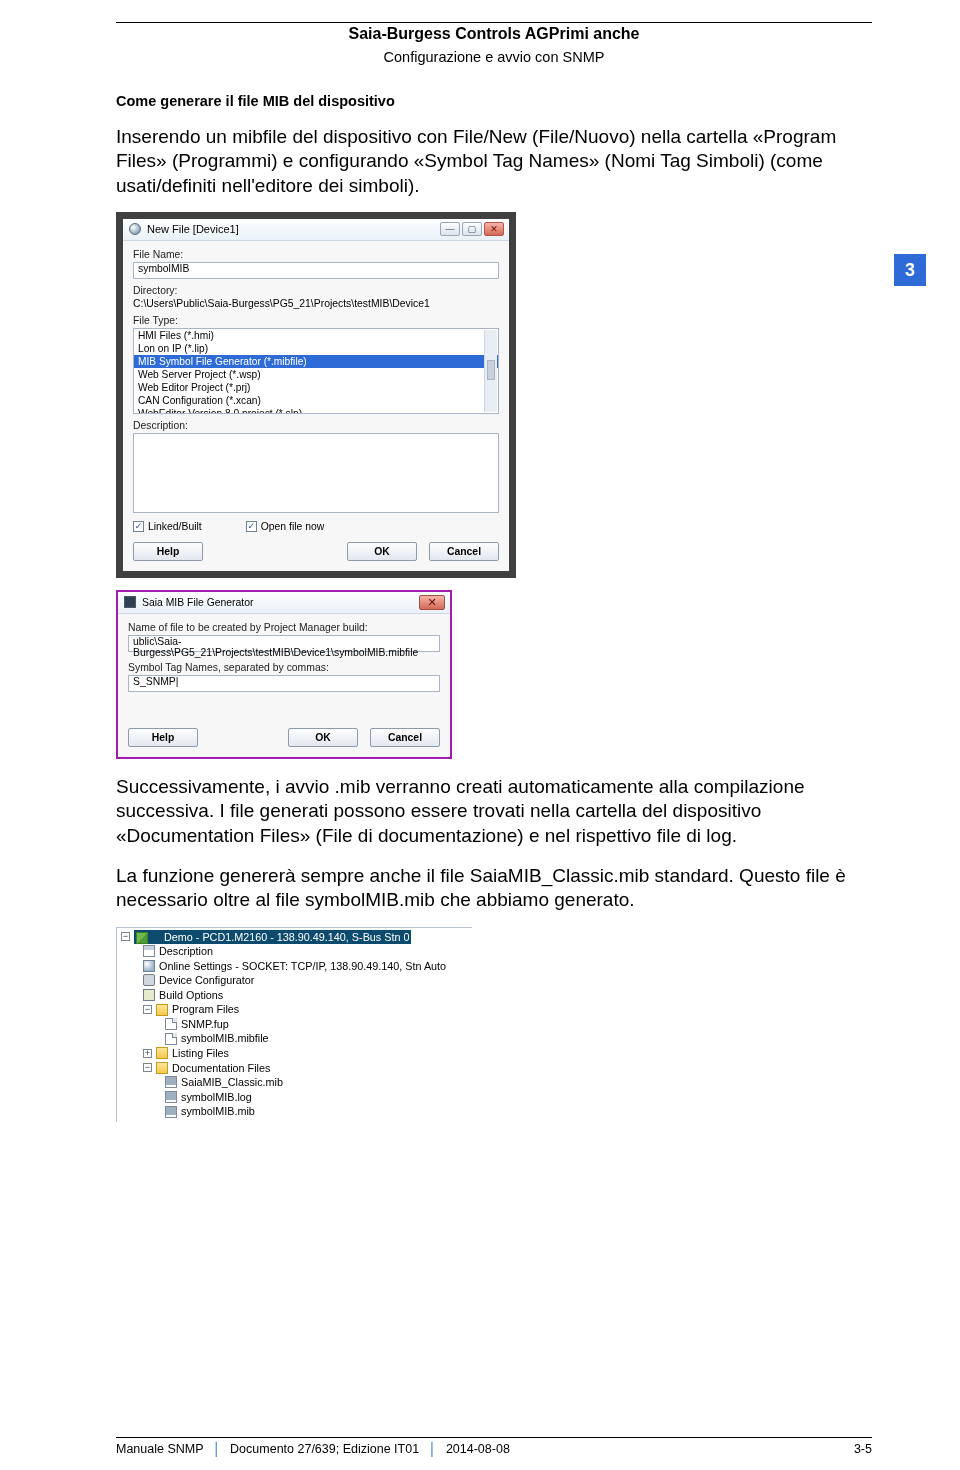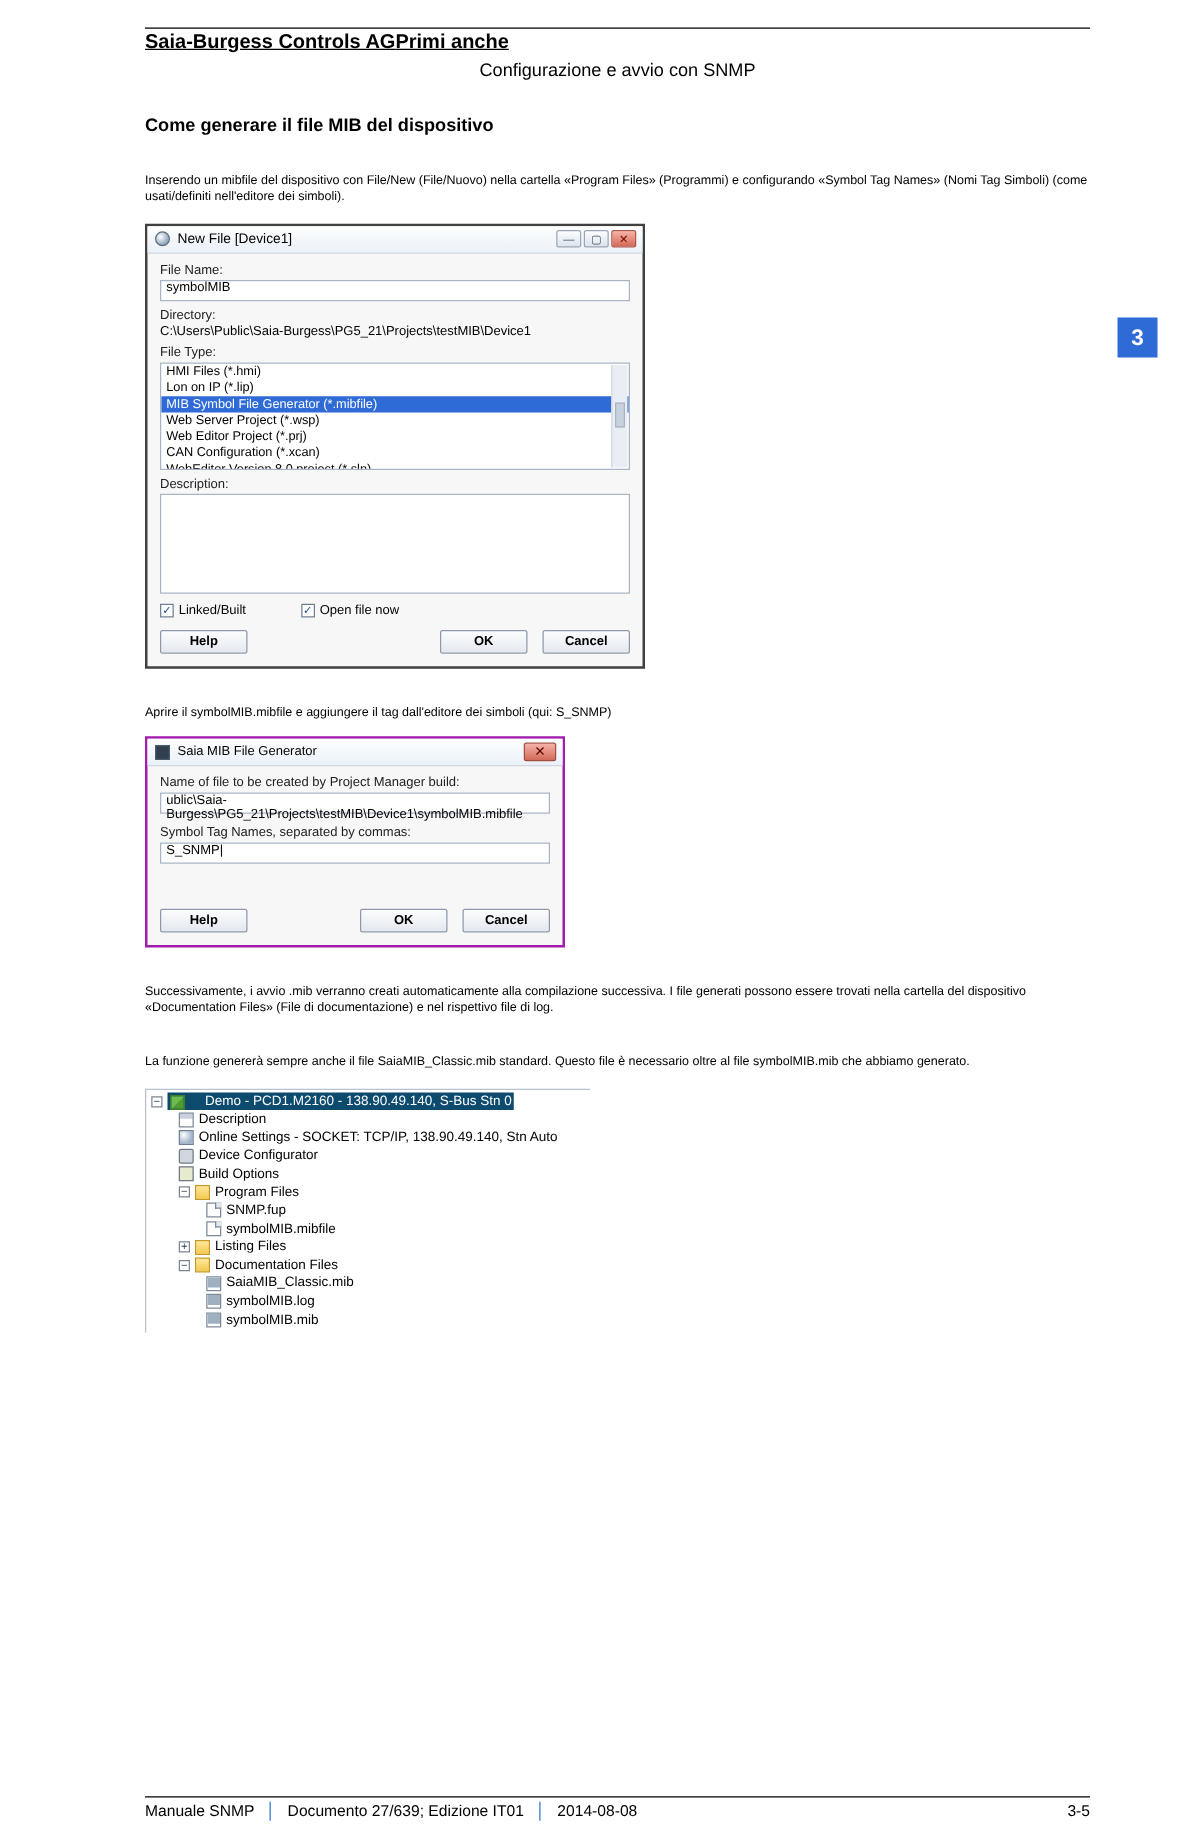--- a/index.html
+++ b/index.html
@@ -18,45 +18,44 @@
     position: relative;
     min-height: 1420px;
   }
   .top-line {
     border-top: 1px solid #000;
     width: 100%;
     margin-bottom: 2px;
   }
   .header-row {
     display: flex;
-    justify-content: flex-start;
+    justify-content: center;
     font-size: 16px;
     font-weight: bold;
-    text-decoration: underline;
   }
   .sub-header {
     text-align: center;
     font-size: 14.5px;
     margin-top: 6px;
   }
   .h-strong {
     font-weight: bold;
     font-size: 14.5px;
     margin-top: 28px;
   }
   .para {
-    font-size: 10px;
-    margin-top: 30px;
+    font-size: 19px;
+    margin-top: 16px;
     line-height: 1.28;
   }
   
   .dialog {
     margin-top: 14px;
     width: 400px;
-    border: 2px solid #404040;
+    border: 7px solid #404040;
     background: #f7f7f7;
     font-size: 10.4px;
     color: #000;
   }
   .dlg-title {
     display: flex;
     align-items: center;
     justify-content: space-between;
     height: 22px;
     padding: 0 5px 0 6px;
@@ -274,21 +273,20 @@
 
       <div class="btn-row">
         <div class="btn">Help</div>
         <div class="spacer"></div>
         <div class="btn">OK</div>
         <div class="btn">Cancel</div>
       </div>
     </div>
   </div>
 
-  <div class="para">Aprire il symbolMIB.mibfile e aggiungere il tag dall'editore dei simboli (qui: S_SNMP)</div>
 
   <div class="dialog2">
     <div class="d2-title">
       <div class="dlg-title-left">
         <span class="d2-icon"></span>
         <span>Saia MIB File Generator</span>
       </div>
       <div class="d2-close">✕</div>
     </div>
     <div class="d2-body">

